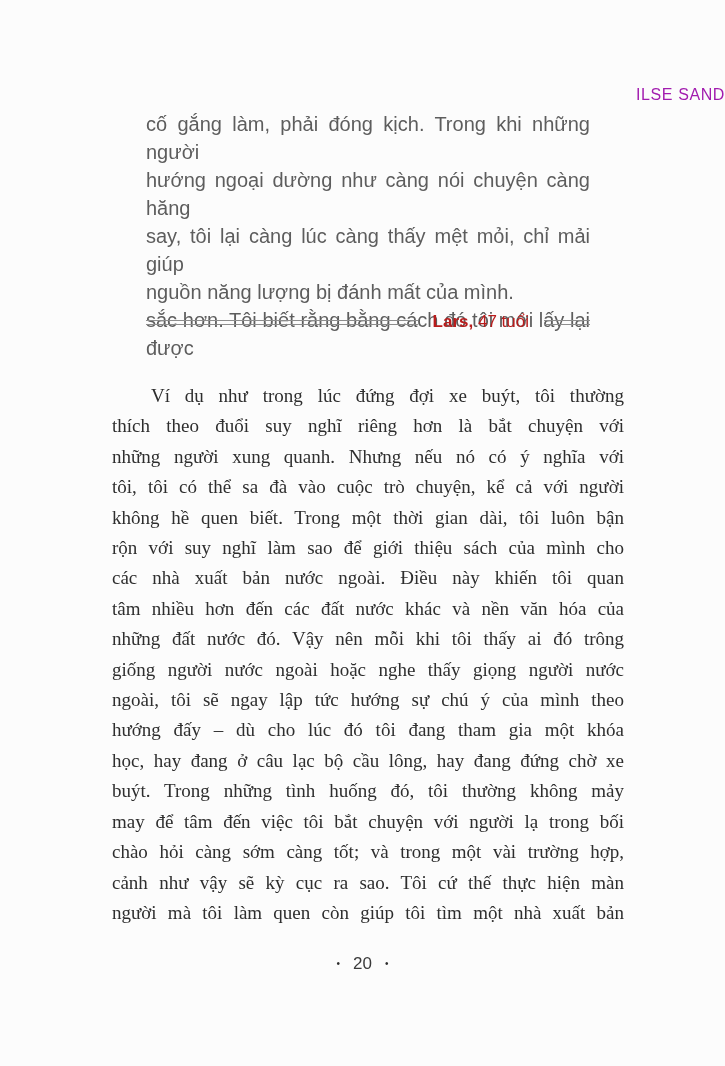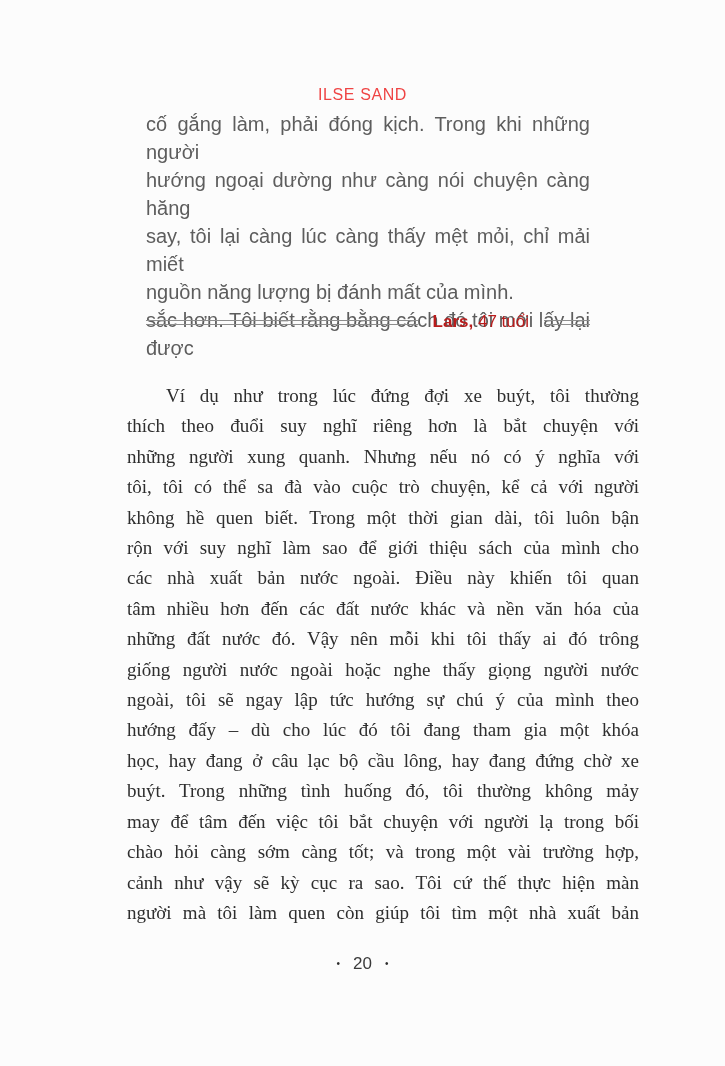--- a/index.html
+++ b/index.html
@@ -3,22 +3,22 @@
 <meta charset="utf-8">
 <style>
   html,body { margin:0; padding:0; }
   body { background:#e8e8e8; font-family:"Liberation Sans", sans-serif; }
   .page {
     position:relative; width:725px; height:1066px; margin:0 auto;
     background:#fcfcfc; overflow:hidden;
   }
   .running-head {
     position:absolute; top:86px; left:0; right:0;
-    text-align:center; font-family:"Liberation Sans", sans-serif;
-    font-size:16px; font-weight:500; letter-spacing:0.6px; color:#ef4444;
+    text-align:right; font-family:"Liberation Sans", sans-serif;
+    font-size:16px; font-weight:500; letter-spacing:0.6px; color:#a21caf;
   }
   .quote-text {
     position:absolute; left:146px; top:110px; width:444px;
     font-family:"Liberation Sans", sans-serif;
     font-size:20px; line-height:28px; color:#5d5d5d;
   }
   .line { text-align:justify; text-align-last:justify; }
   .quote-text .line.last { text-align-last:left; }
   .attribution {
     position:absolute; left:146px; top:311px; width:444px; height:22px;
@@ -29,21 +29,21 @@
   .rule {
     height:3px;
     border-top:1.5px solid #8d8d8d;
     border-bottom:1.5px solid #8d8d8d;
   }
   .rule.long { flex:1 1 auto; }
   .rule.short { flex:0 0 46px; }
   .attr-name { font-weight:bold; }
   .attr-age { font-weight:normal; }
   .body-text {
-    position:absolute; left:127px; top:381px; width:512px;
+    position:absolute; left:112px; top:381px; width:512px;
     font-family:"Liberation Serif", "DejaVu Serif", serif;
     font-size:19px; line-height:30.4px; color:#2e2e2e;
   }
   .body-text .line.first { text-indent:39px; }
   .folio {
     position:absolute; top:954px; left:0; right:0;
     display:flex; justify-content:center; align-items:center; gap:13px;
     font-family:"Liberation Sans", sans-serif;
     font-size:17px; color:#3a3a3a;
   }
@@ -52,21 +52,21 @@
 </head>
 <body>
 
 <div class="page">
 
   <div class="running-head">ILSE SAND</div>
 
   <div class="quote-text">
       <div class="line first">cố gắng làm, phải đóng kịch. Trong khi những người</div>
       <div class="line">hướng ngoại dường như càng nói chuyện càng hăng</div>
-      <div class="line">say, tôi lại càng lúc càng thấy mệt mỏi, chỉ mải miết</div>
+      <div class="line">say, tôi lại càng lúc càng thấy mệt mỏi, chỉ mải giúp</div>
       <div class="line last">nguồn năng lượng bị đánh mất của mình.</div>
       <div class="line">sắc hơn. Tôi biết rằng bằng cách đó tôi mới lấy lại được</div>
     </div>
 
   <div class="attribution">
     <span class="rule long"></span>
     <span class="attr-text"><span class="attr-name">Lars,</span> <span class="attr-age">47 tuổi</span></span>
     <span class="rule short"></span>
   </div>
 

